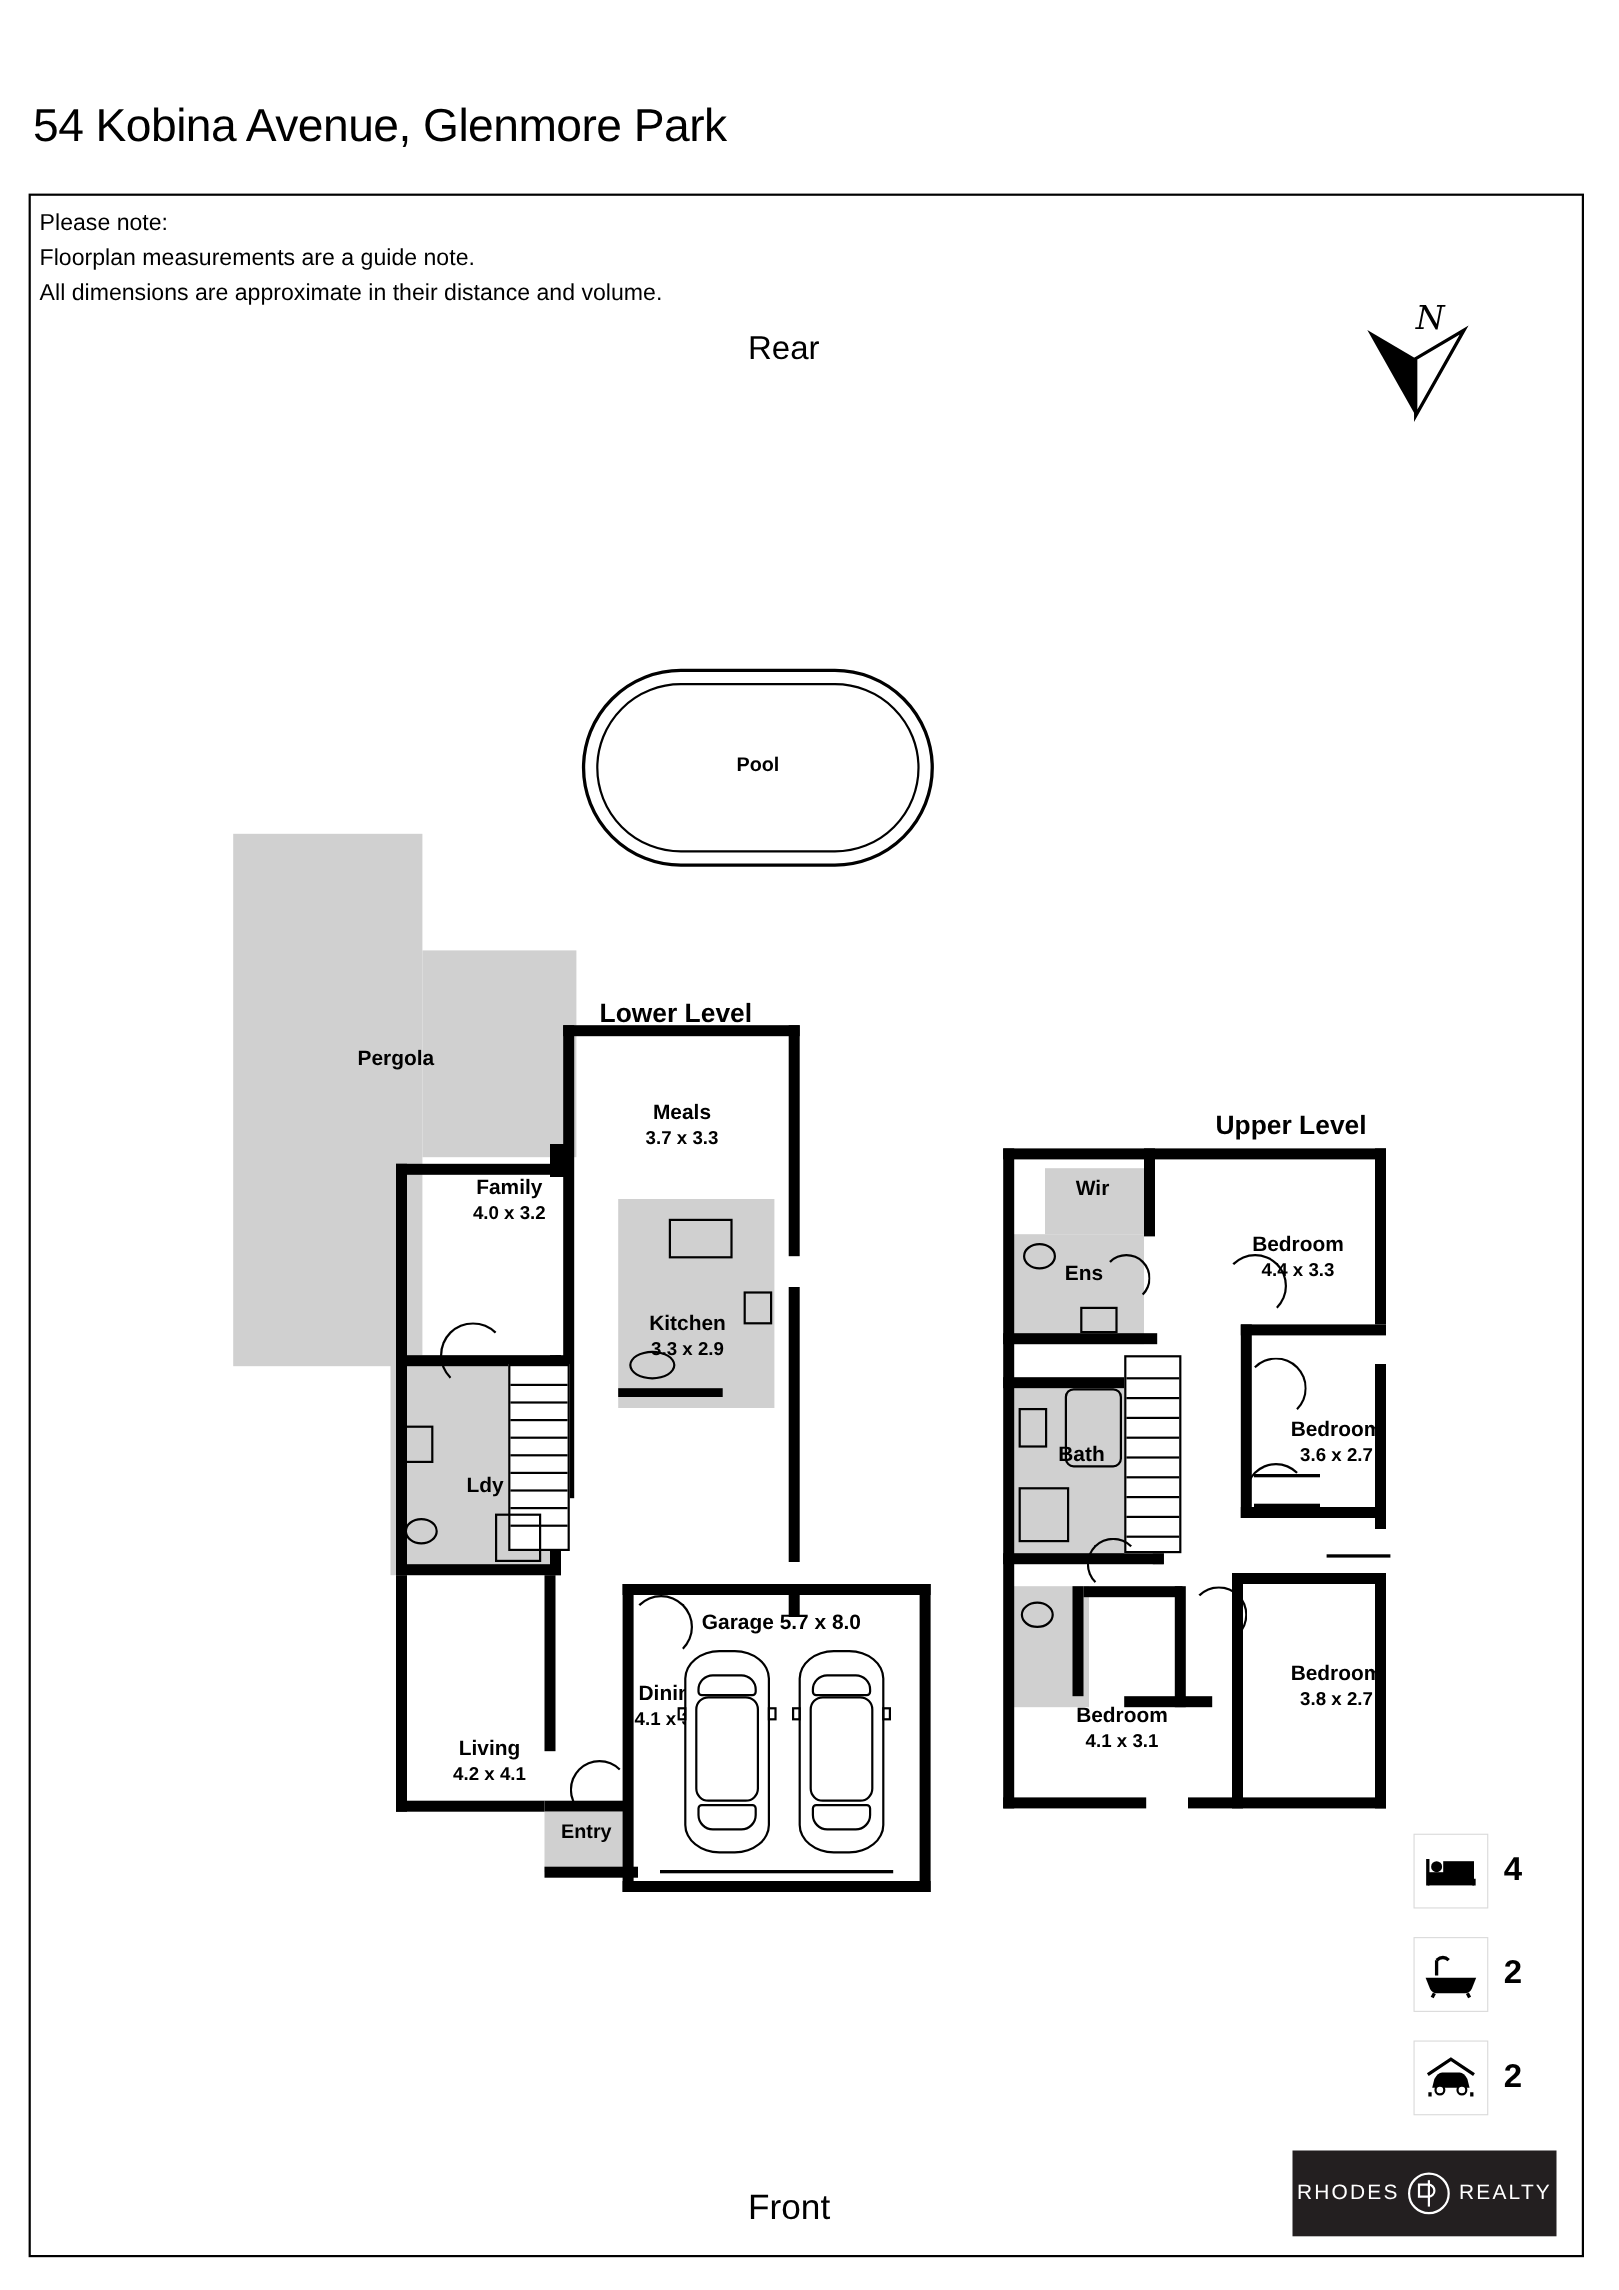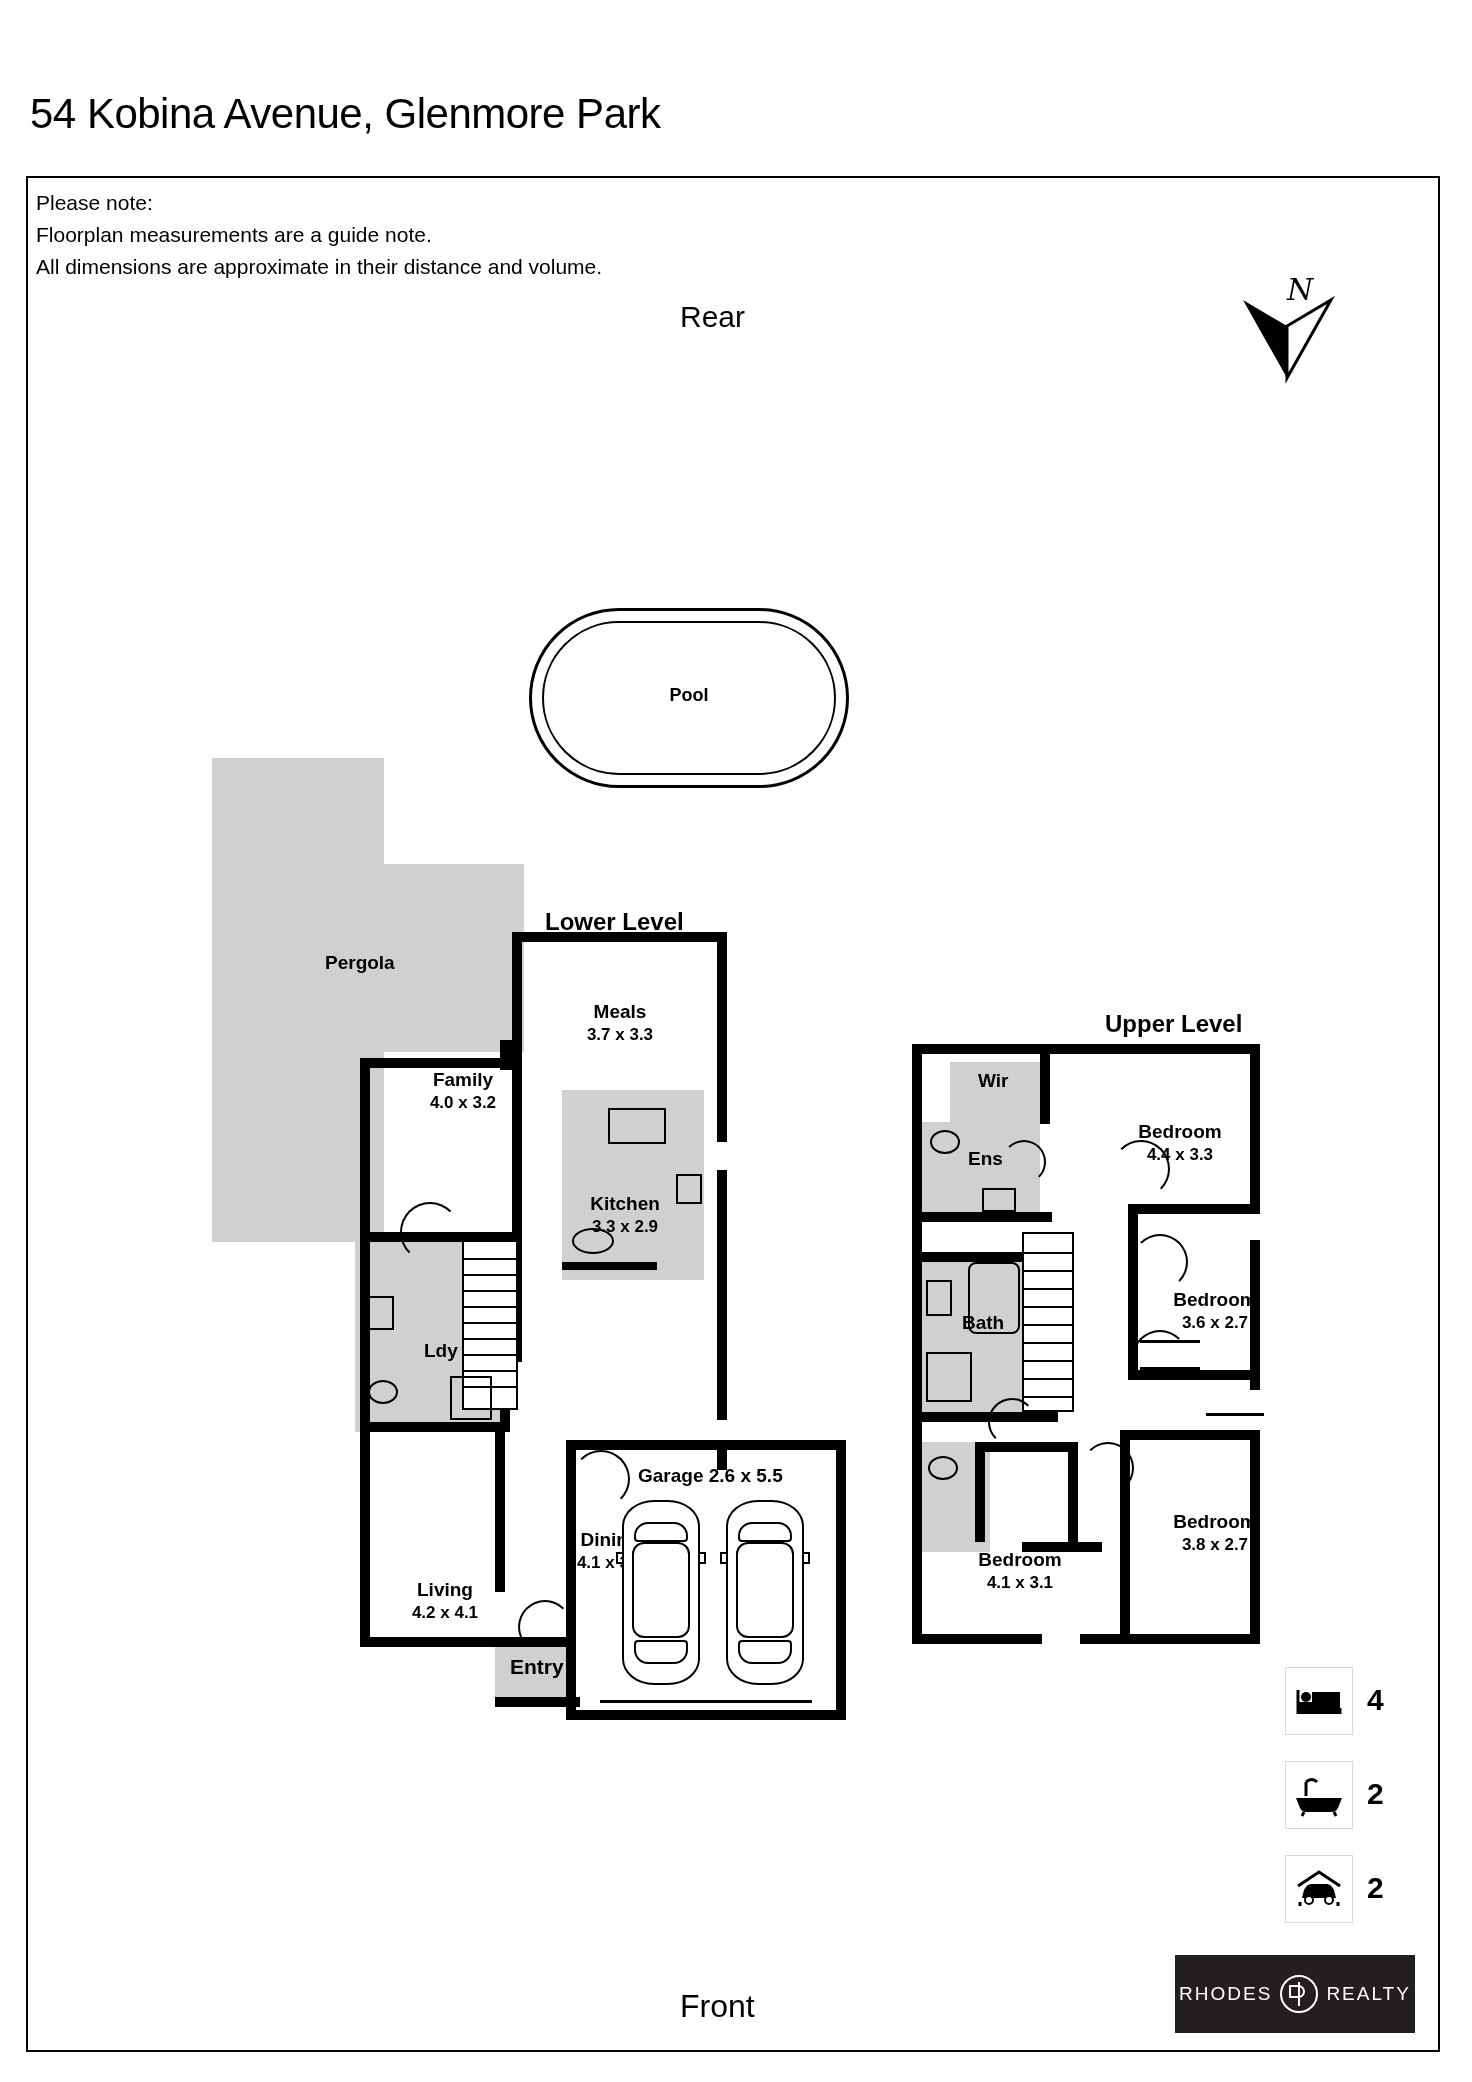--- a/index.html
+++ b/index.html
@@ -96,21 +96,21 @@
     line-height: 23px;
     white-space: nowrap;
   }
   .room-label .dim {
     font-weight: bold;
     display: block;
     font-size: 17px;
   }
   .small-label {
     position: absolute;
-    font-size: 21px;
+    font-size: 18px;
     font-weight: bold;
     white-space: nowrap;
   }
   .level-label {
     position: absolute;
     font-size: 24px;
     font-weight: bold;
     white-space: nowrap;
   }
   .thin {
@@ -404,21 +404,21 @@
     <span class="dim">4.0 x 3.2</span>
   </div>
   <div class="room-label" style="left:530px; top:1524px; width:160px; top:1528px;">
     <span>Dining</span>
     <span class="dim">4.1 x 3.5</span>
   </div>
   <div class="room-label" style="left:370px; top:1578px; width:150px;">
     <span>Living</span>
     <span class="dim">4.2 x 4.1</span>
   </div>
-  <div class="small-label" style="left:638px; top:1465px; font-size:19px;">Garage 2.6 x 5.5</div>
+  <div class="small-label" style="left:638px; top:1465px; font-size:19px;">Garage 5.7 x 8.0</div>
   <div class="small-label" style="left:424px; top:1340px; font-size:19px;">Ldy</div>
 
   <div class="car" style="left:618px; top:1500px;">
     <div class="body"></div>
       <div class="roof"></div>
       <div class="wind-t"></div>
       <div class="wind-b"></div>
     <div class="mir-l"></div>
       <div class="mir-r"></div>
   </div>

